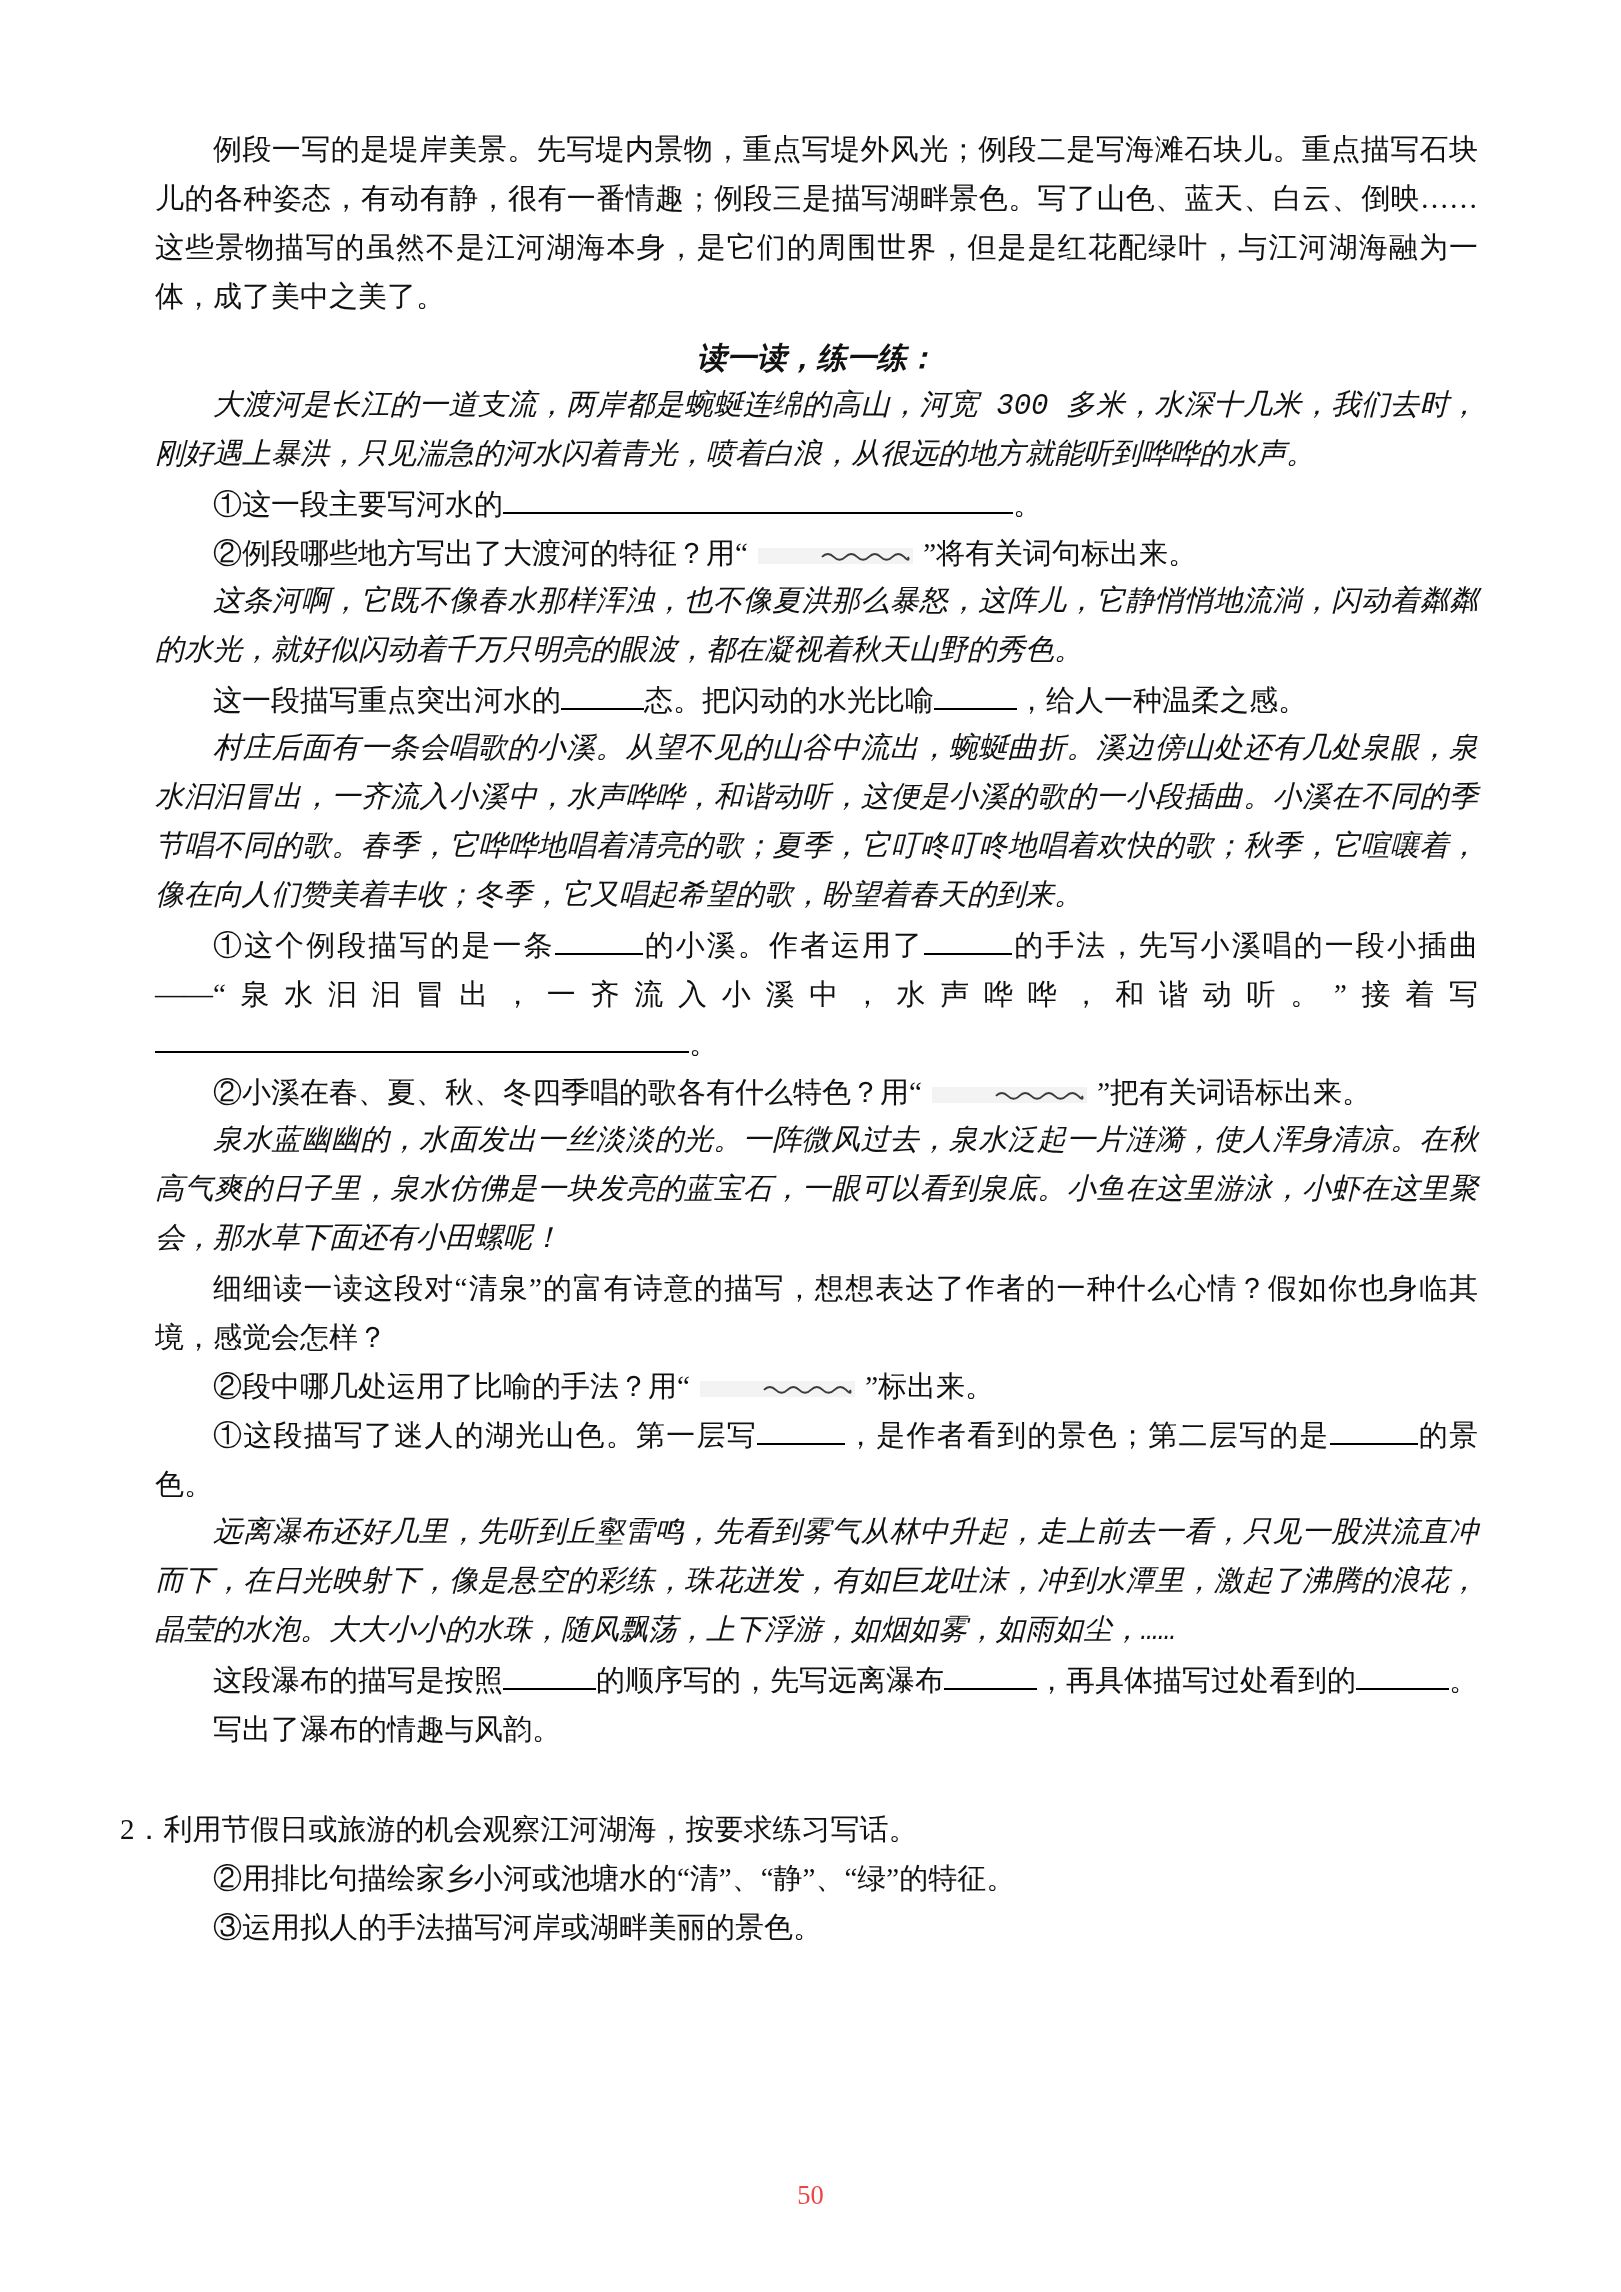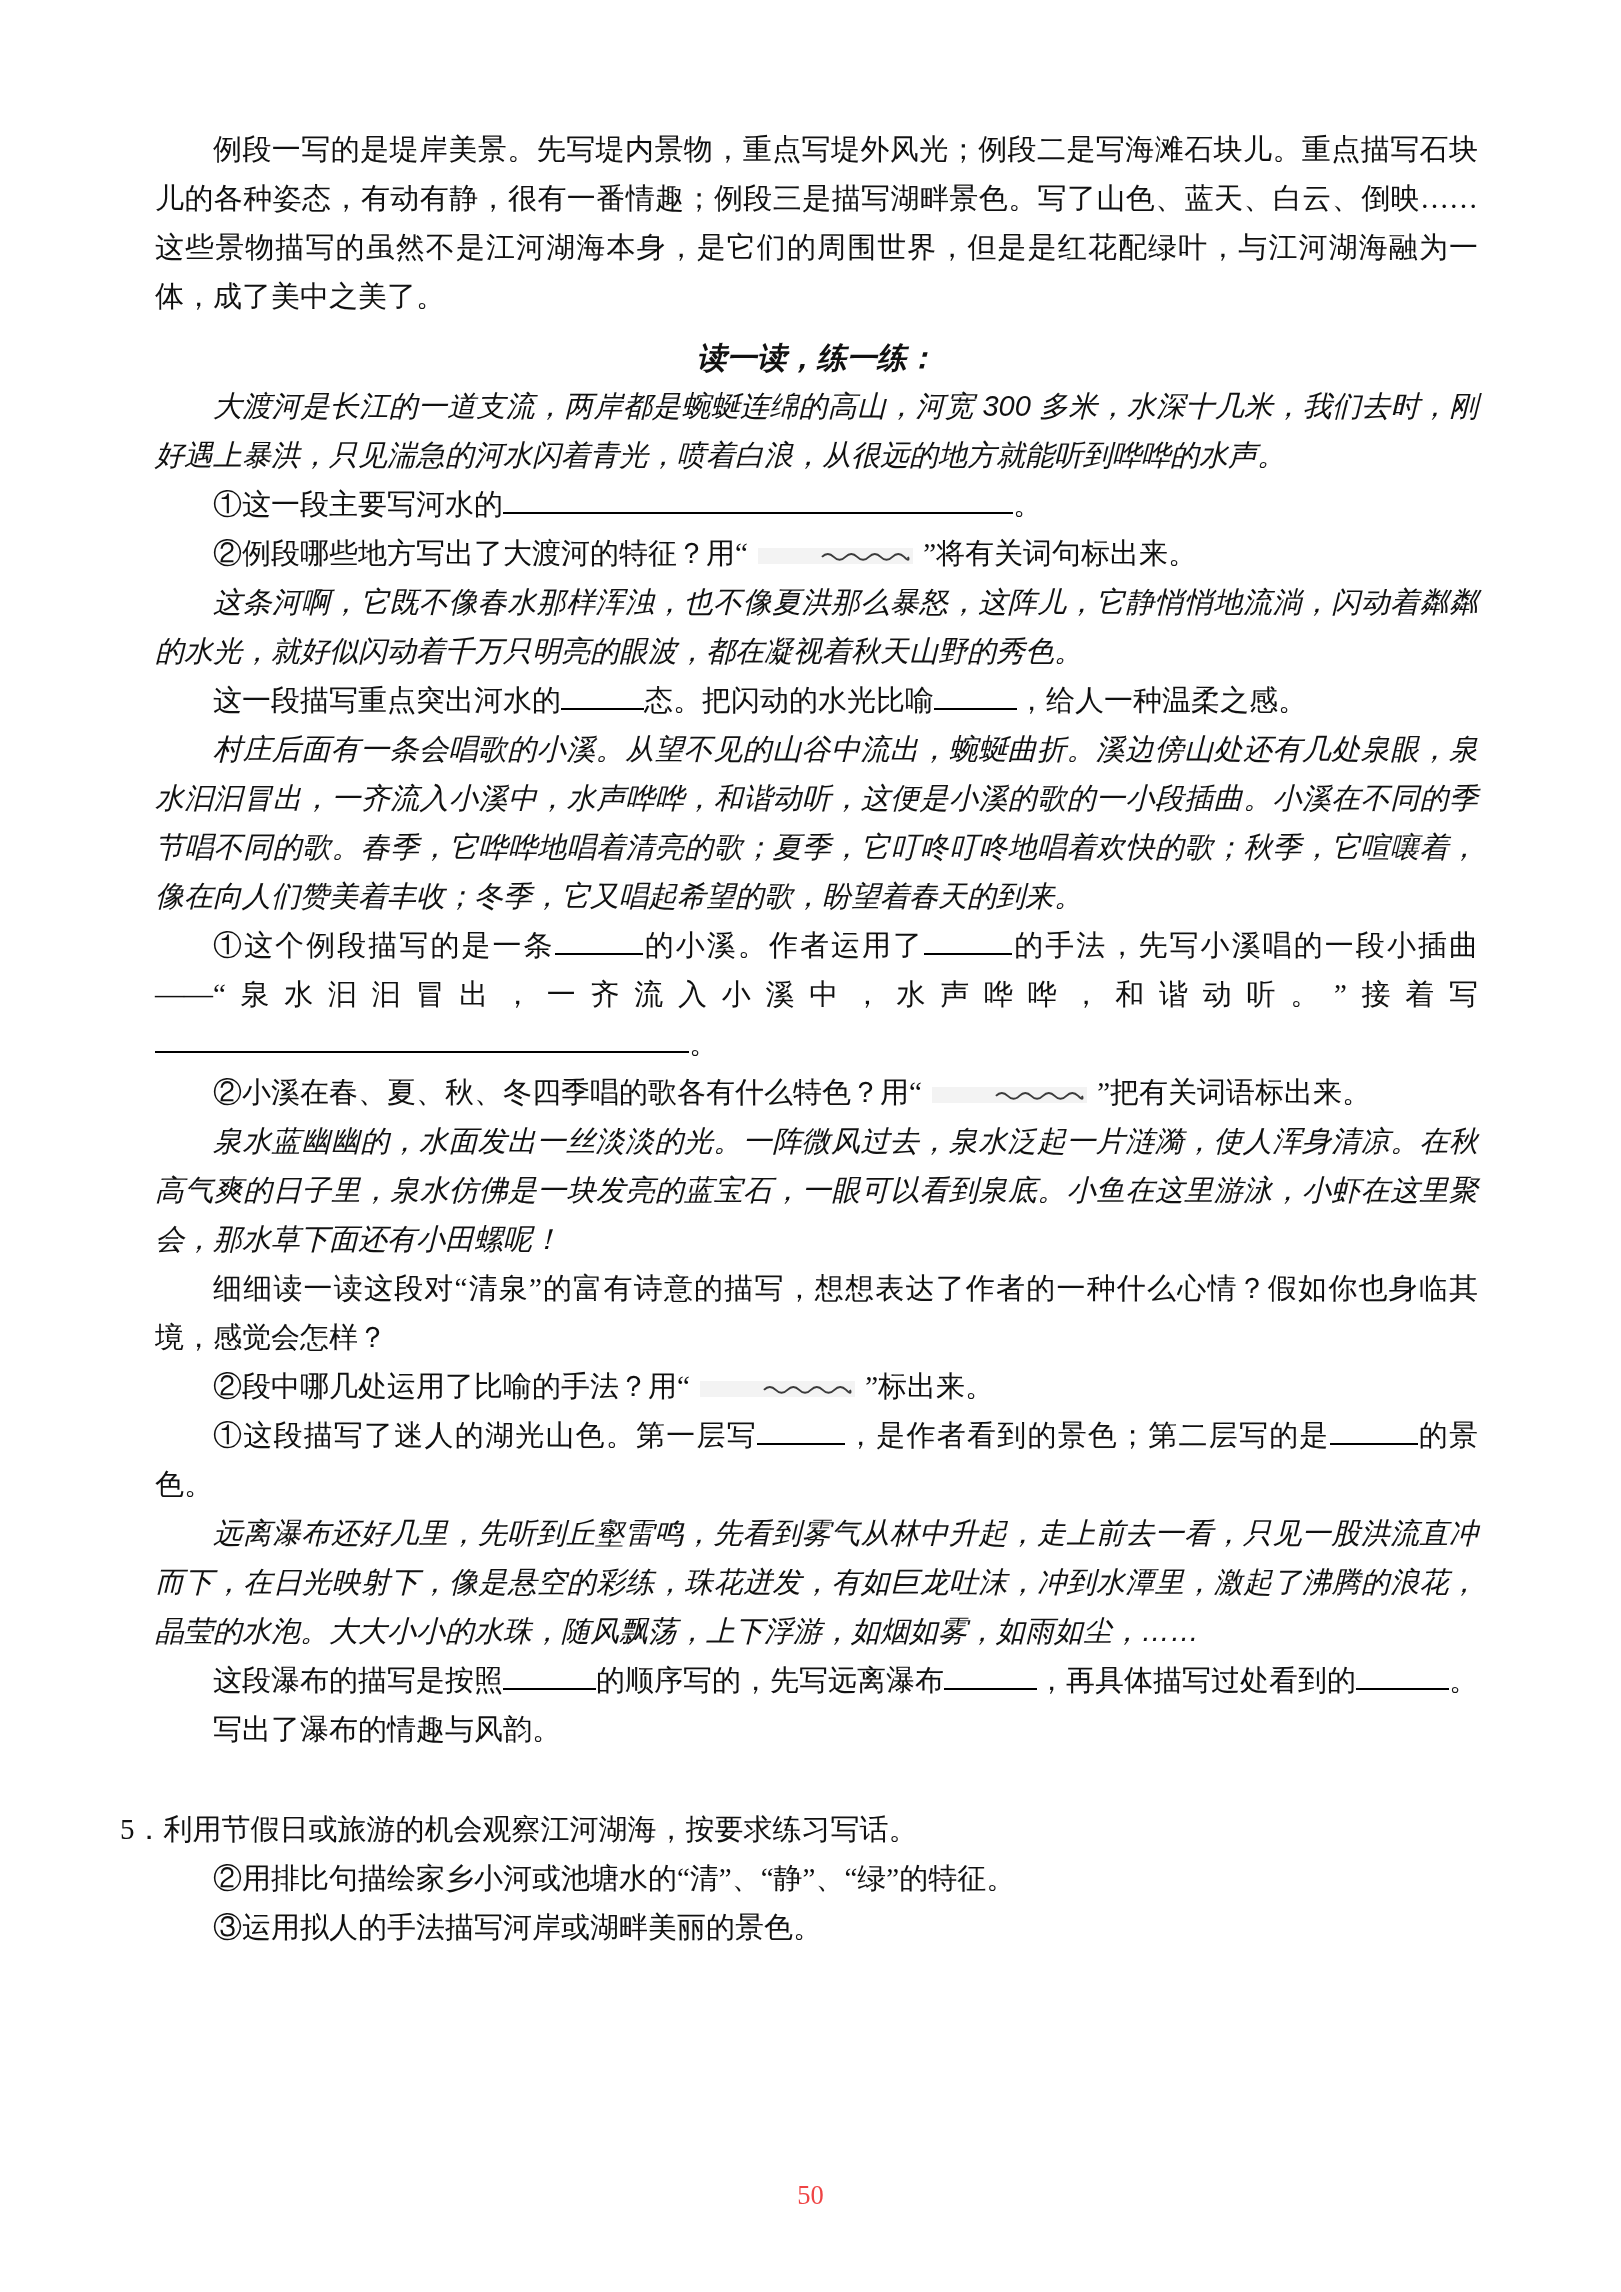--- a/index.html
+++ b/index.html
@@ -28,21 +28,21 @@
     padding: 0;
     font-size: 29px;
     line-height: 49px;
     text-align: justify;
     word-break: break-all;
   }
   p.indent { text-indent: 58px; }
   p.hang   { margin-left: -35px; }
   p.kai {
     font-style: italic;
-    font-family: Liberation Sans, sans-serif;
+    font-family: Liberation Mono, monospace;
   }
   p.heading {
     font-weight: bold;
     font-size: 30px;
     text-align: center;
     text-indent: 0;
     margin-top: 11.8px;
     font-style: italic;
   }
   .blank {
@@ -92,19 +92,19 @@
       <p class="kai indent"><span>泉水蓝幽幽的，水面发出一丝淡淡的光。一阵微风过去，泉水泛起一片涟漪，使人浑身清凉。在秋高气爽的日子里，泉水仿佛是一块发亮的蓝宝石，一眼可以看到泉底。小鱼在这里游泳，小虾在这里聚会，那水草下面还有小田螺呢！</span></p>
       <p class="body indent"><span>细细读一读这段对“清泉”的富有诗意的描写，想想表达了作者的一种什么心情？假如你也身临其境，感觉会怎样？</span></p>
       <p class="body indent"><span>②段中哪几处运用了比喻的手法？用“</span><span class="squiggle"><svg width="90" height="11.8" viewBox="0 0 92 12">
             <path d="M2 7 Q8 1 14 7 T26 7 T38 7 T50 7 T62 7 T74 7 T86 7 T90 7" fill="none" stroke="#3a3a3a" stroke-width="2"></path>
           </svg></span><span>”标出来。</span></p>
       <p class="body indent"><span>①这段描写了迷人的湖光山色。第一层写</span><span class="blank" style="width: 88px;"></span><span>，是作者看到的景色；第二层写的是</span><span class="blank" style="width: 88px;"></span><span>的景色。</span></p>
       <p class="kai indent"><span>远离瀑布还好几里，先听到丘壑雷鸣，先看到雾气从林中升起，走上前去一看，只见一股洪流直冲而下，在日光映射下，像是悬空的彩练，珠花迸发，有如巨龙吐沫，冲到水潭里，激起了沸腾的浪花，晶莹的水泡。大大小小的水珠，随风飘荡，上下浮游，如烟如雾，如雨如尘，……</span></p>
       <p class="body indent"><span>这段瀑布的描写是按照</span><span class="blank" style="width: 93px;"></span><span>的顺序写的，先写远离瀑布</span><span class="blank" style="width: 93px;"></span><span>，再具体描写过处看到的</span><span class="blank" style="width: 93px;"></span><span>。</span></p>
       <p class="body indent"><span>写出了瀑布的情趣与风韵。</span></p>
       <div class="spacer"></div>
-      <p class="body hang"><span>5．利用节假日或旅游的机会观察江河湖海，按要求练习写话。</span></p>
+      <p class="body hang"><span>2．利用节假日或旅游的机会观察江河湖海，按要求练习写话。</span></p>
       <p class="body indent"><span>②用排比句描绘家乡小河或池塘水的“清”、“静”、“绿”的特征。</span></p>
       <p class="body indent"><span>③运用拟人的手法描写河岸或湖畔美丽的景色。</span></p>
     </div>
   <div class="page-number">50</div>
 </div>
 
 
 </body></html>

